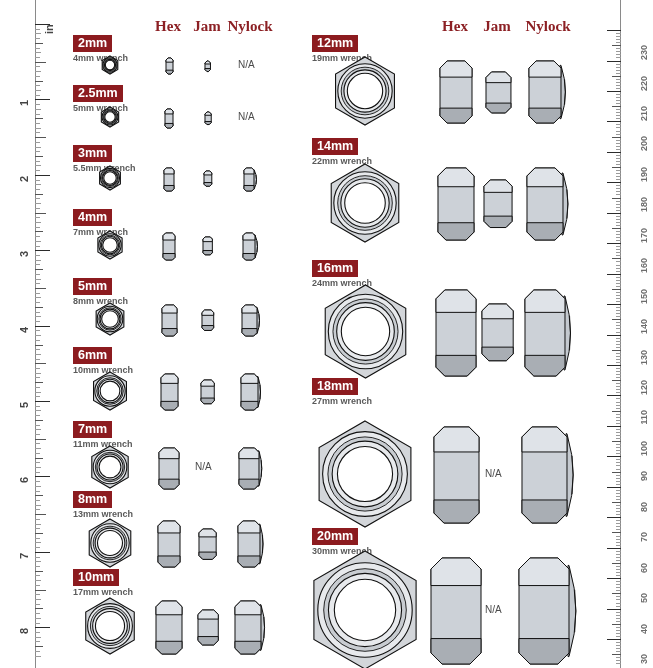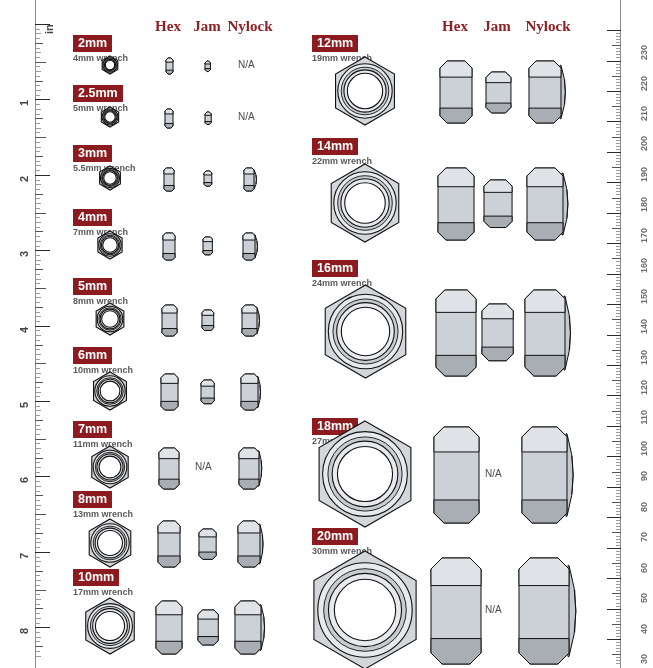--- a/index.html
+++ b/index.html
@@ -909,21 +909,21 @@
       </div>
       <div class="nut" style="left:523.6px; top:288.5px;">
         <svg width="50.8" height="88" viewBox="-1 -1 50.8 88">
           <path class="na-collar" d="M 40 6.02 Q 51.00 43.00 40 79.98 L 39 79.98 L 39 6.02 Z"></path>
           <path class="na-seam" d="M 44.58 25.80 Q 46.34 43.00 44.58 60.20"></path>
           <polygon class="na-mid" points="8.8,0 31.2,0 40,8.80 40,77.20 31.2,86 8.8,86 0,77.20 0,8.80"></polygon>
           <path class="na-top" d="M 8.8 0 L 31.2 0 L 40 8.80 L 40 22.36 L 0 22.36 L 0 8.80 Z"></path>
           <path class="na-bot" d="M 0 65.36 L 40 65.36 L 40 77.20 L 31.2 86 L 8.8 86 L 0 77.20 Z"></path>
         </svg>
       </div>
-      <div class="row-label" style="left:312px; top:416px;"><span class="badge">18mm</span><span class="wrench">27mm wrench</span></div>
+      <div class="row-label" style="left:312px; top:376px;"><span class="badge">18mm</span><span class="wrench">27mm wrench</span></div>
       <div class="nut" style="left:311px; top:420px;">
         <svg width="108" height="108" viewBox="0 0 108 108">
           <polygon class="na-face-outer" points="54.00,1.00 99.90,27.50 99.90,80.50 54.00,107.00 8.10,80.50 8.10,27.50"></polygon>
           <circle class="na-face-ring1" cx="54" cy="54" r="42.40"></circle>
           <circle class="na-face-ring2" cx="54" cy="54" r="37.10"></circle>
           <circle class="na-face-ring1" cx="54" cy="54" r="32.86"></circle>
           <circle class="na-face-bore" cx="54" cy="54" r="27.56"></circle>
         </svg>
       </div>
       <div class="nut" style="left:432.5px; top:426px;">

